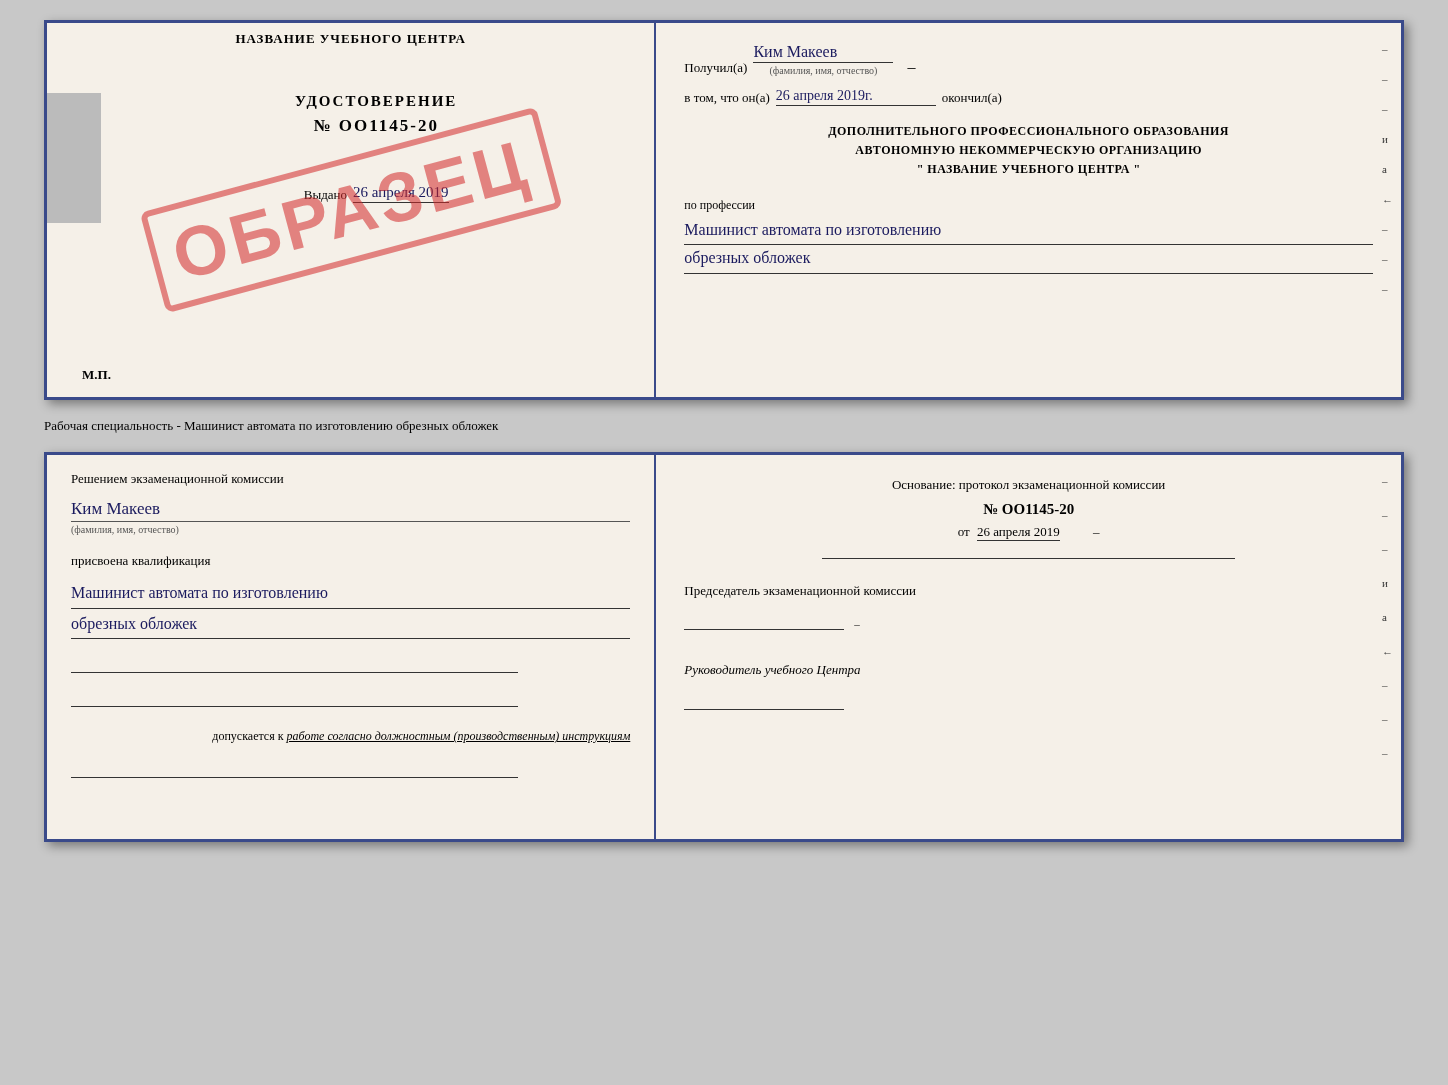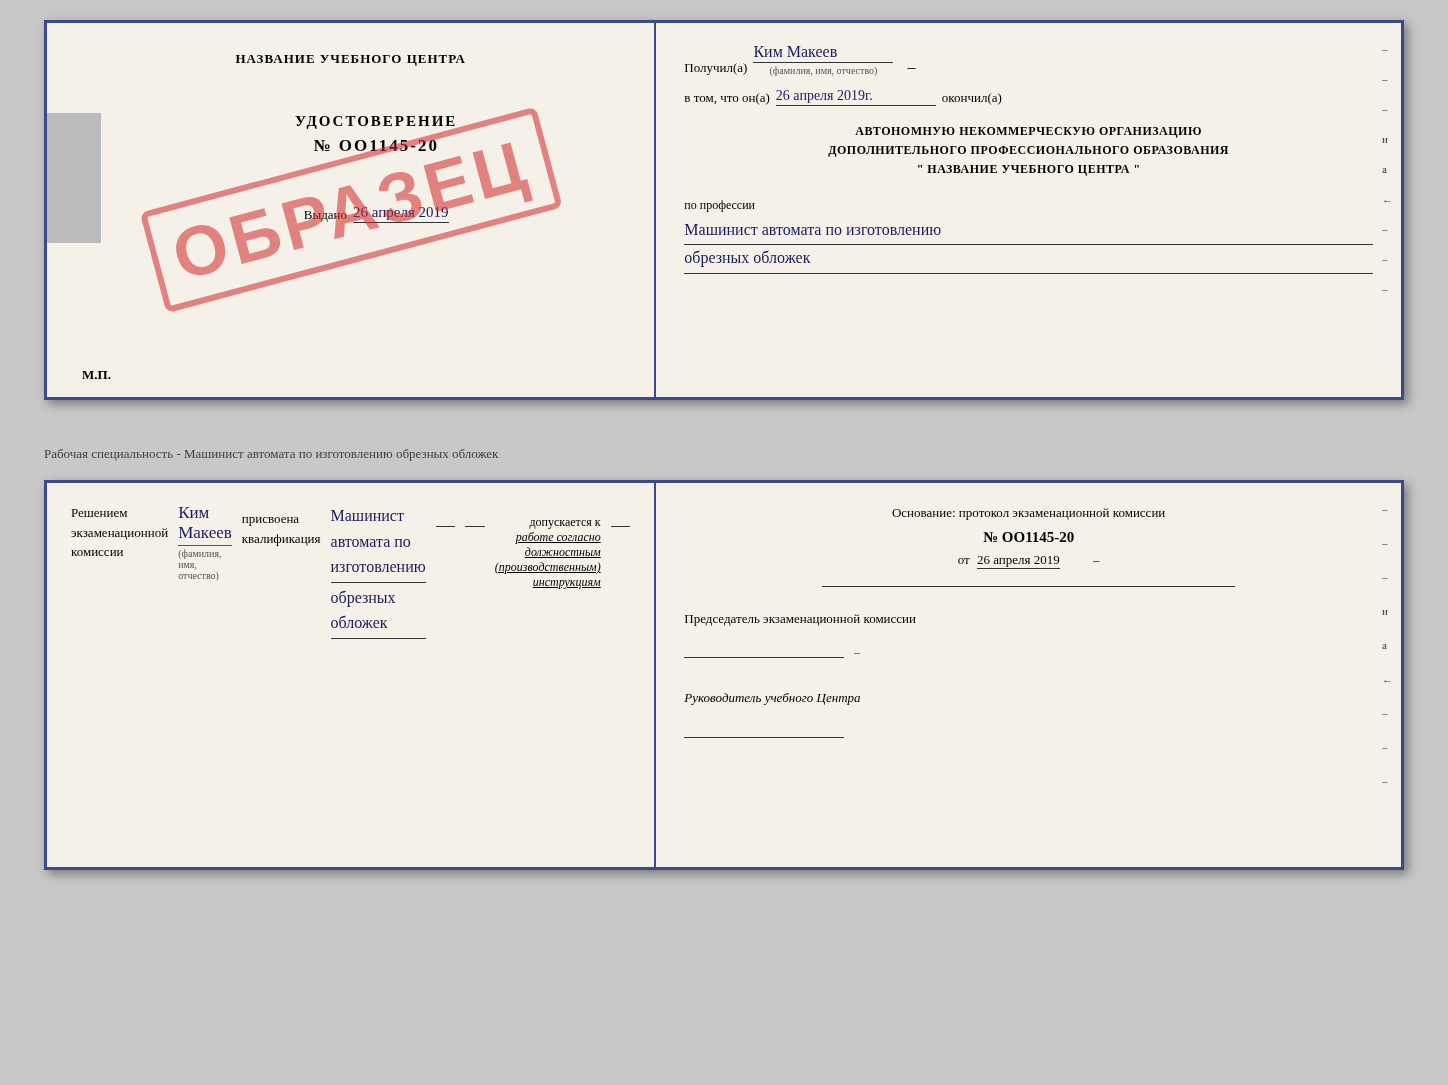--- a/index.html
+++ b/index.html
@@ -29,21 +29,21 @@
       border: 3px solid #3a4a8a;
       box-shadow: 4px 4px 10px rgba(0,0,0,0.4);
       min-height: 380px;
     }
 
     .left-panel {
       width: 45%;
       border-right: 2px solid #3a4a8a;
       position: relative;
       overflow: hidden;
-      padding: 24px 24px;
+      padding: 4px 24px;
       display: flex;
       flex-direction: column;
       align-items: center;
     }
 
     .left-panel .title-row {
       text-align: center;
       font-size: 13px;
       font-weight: bold;
       letter-spacing: 1px;
@@ -186,41 +186,40 @@
       display: flex;
       flex-direction: column;
       gap: 18px;
       font-size: 11px;
       color: #333;
     }
 
     
     .separator-label {
       font-size: 13px;
-      color: #404040;
+      color: #000000;
       padding: 4px 0;
       width: 100%;
-      margin-top: 28px;
     }
 
     
     .bottom-card {
       display: flex;
       background: #f5f0e8;
       border: 3px solid #3a4a8a;
       box-shadow: 4px 4px 10px rgba(0,0,0,0.4);
       min-height: 390px;
     }
 
     .bottom-left {
       width: 45%;
       border-right: 2px solid #3a4a8a;
-      padding: 20px 24px;
-      display: flex;
-      flex-direction: row;
+      padding: 14px 24px;
+      display: flex;
+      flex-direction: column;
       gap: 10px;
       position: relative;
     }
 
     .bottom-right {
       width: 55%;
       padding: 20px 28px;
       display: flex;
       flex-direction: column;
       gap: 14px;
@@ -346,22 +345,22 @@
         <span style="font-size:16px; margin-left:8px;">–</span>
       </div>
 
       <div class="field-row">
         <span class="field-label">в том, что он(а)</span>
         <span class="field-value handwritten" style="font-size:14px; min-width:160px;">26 апреля 2019г.</span>
         <span class="field-label">окончил(а)</span>
       </div>
 
       <div class="org-block">
+        <div>ДОПОЛНИТЕЛЬНОГО ПРОФЕССИОНАЛЬНОГО ОБРАЗОВАНИЯ</div>
         <div>АВТОНОМНУЮ НЕКОММЕРЧЕСКУЮ ОРГАНИЗАЦИЮ</div>
-        <div>ДОПОЛНИТЕЛЬНОГО ПРОФЕССИОНАЛЬНОГО ОБРАЗОВАНИЯ</div>
         <div>"  НАЗВАНИЕ УЧЕБНОГО ЦЕНТРА  "</div>
       </div>
 
       <div class="profession-block">
         <div class="profession-label">по профессии</div>
         <span class="profession-value">Машинист автомата по изготовлению</span>
         <span class="profession-value">обрезных обложек</span>
       </div>
 
       <div class="right-side-marks">

